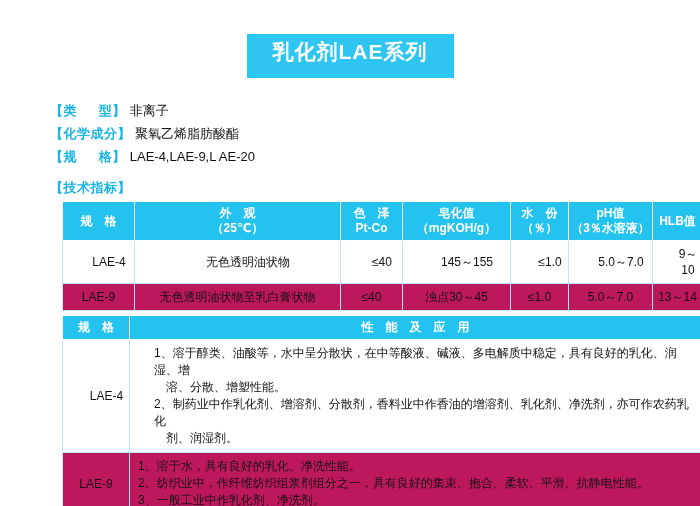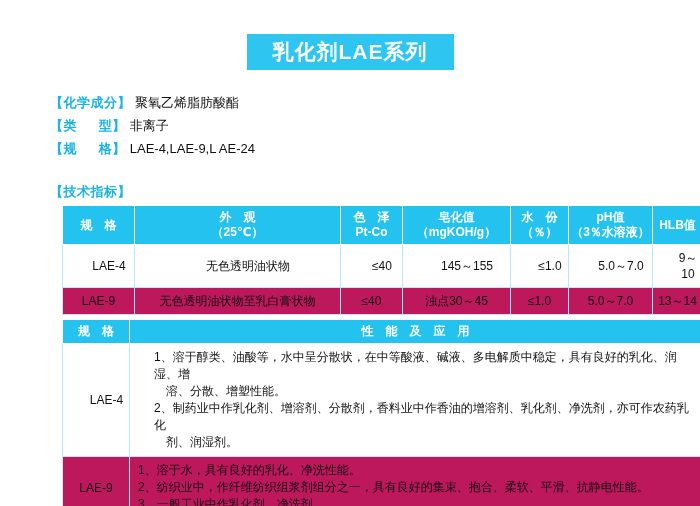--- a/index.html
+++ b/index.html
@@ -29,21 +29,21 @@
     align-items: center;
     padding-top: 34px;
   }
   .title-box {
     position: relative;
     background: #2ec6f0;
     color: #ffffff;
     font-size: 21px;
     font-weight: bold;
     letter-spacing: 1px;
-    padding: 6px 26px 7px 26px;
+    padding: 6px 26px 15px 26px;
     line-height: 1.1;
     box-shadow: 6px 6px 0 #ffffff;
   }
   .title-box::after {
     content: "";
     position: absolute;
     left: 6px;
     top: 6px;
     right: -6px;
     bottom: -6px;
@@ -70,21 +70,21 @@
     letter-spacing: 0.5px;
   }
   .spec-val {
     color: #111;
     margin-left: 4px;
     font-size: 13px;
   }
 
   .section-head {
     padding-left: 20px;
-    margin-top: 24px;
+    margin-top: 12px;
     margin-bottom: 4px;
     font-size: 13px;
     color: #19b3e6;
     font-weight: bold;
   }
   .section-head .brk { color: #19b3e6; }
 
   
   table {
     border-collapse: collapse;
@@ -136,30 +136,30 @@
 <body>
 
 <div class="page">
 
   <div class="title-wrap">
     <div class="title-box">乳化剂LAE系列</div>
   </div>
 
   <div class="spec-list">
     <div class="spec-row">
+      <span class="brk">【类　  型】</span>
+      <span class="spec-val">非离子</span>
+    </div>
+    <div class="spec-row">
       <span class="brk">【化学成分】</span>
       <span class="spec-val">聚氧乙烯脂肪酸酯</span>
     </div>
     <div class="spec-row">
-      <span class="brk">【类　  型】</span>
-      <span class="spec-val">非离子</span>
-    </div>
-    <div class="spec-row">
       <span class="brk">【规　  格】</span>
-      <span class="spec-val">LAE-4,LAE-9,L AE-24</span>
+      <span class="spec-val">LAE-4,LAE-9,L AE-20</span>
     </div>
   </div>
 
   <div class="section-head">
     <span class="brk">【技术指标】</span>
   </div>
 
   <table class="tech-table">
     <colgroup>
       <col style="width:72px">

